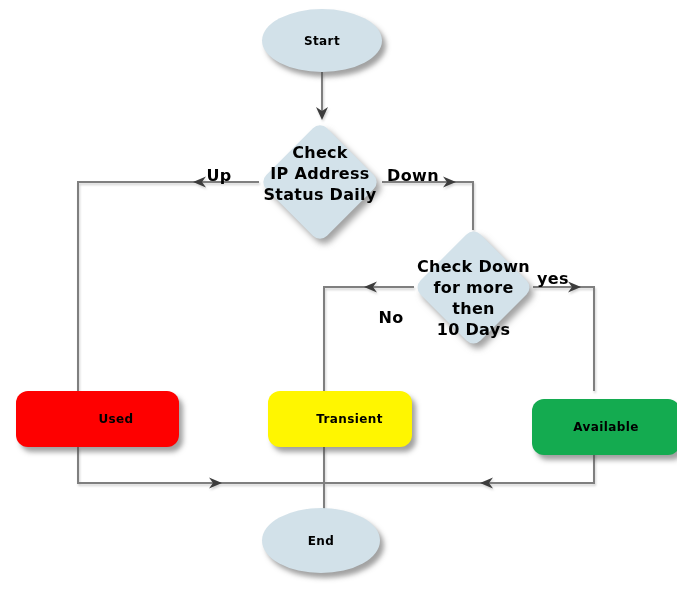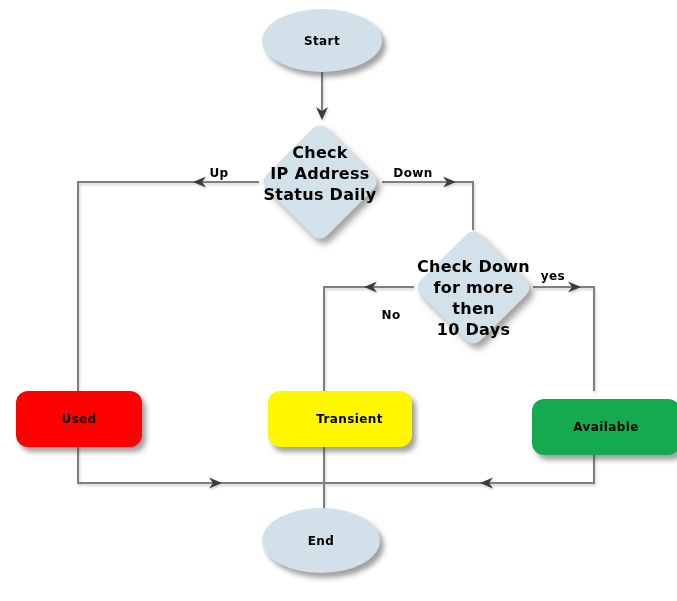--- a/index.html
+++ b/index.html
@@ -18,29 +18,29 @@
     font-size:12px;letter-spacing:.4px;text-align:center;
   }
   .terminator{border-radius:50%;box-shadow:4px 5px 5px rgba(70,70,70,.5);text-align:center;}
   .process{border-radius:12px;box-shadow:4px 5px 5px rgba(70,70,70,.5);}
   .diamond-wrap{position:absolute;z-index:2;filter:drop-shadow(4px 5px 3px rgba(70,70,70,.5));}
   .diamond{width:100%;height:100%;transform:rotate(45deg);border-radius:10px;}
   .diamond-text{
     position:absolute;z-index:3;text-align:center;
     font-size:16px;line-height:21px;letter-spacing:.3px;pointer-events:none;
   }
-  .edge-label{position:absolute;z-index:3;font-size:12px;text-align:center;letter-spacing:.4px;}
+  .edge-label{position:absolute;z-index:3;font-size:16px;text-align:center;letter-spacing:.4px;}
   
   #node-start{left:262px;top:9px;width:120px;height:63px;}
   #node-end{left:262px;top:508px;width:118px;height:65px;}
   #decision1-wrap{left:277px;top:139px;width:86px;height:86px;}
   #decision1-text{left:260px;top:142px;width:120px;}
   #decision2-wrap{left:431px;top:245px;width:85px;height:85px;}
   #decision2-text{left:411px;top:256px;width:125px;}
-  #node-used{left:16px;top:391px;width:126px;height:56px;}
+  #node-used{left:16px;top:391px;width:126px;height:56px;padding-left:37px;}
   #node-transient{left:268px;top:391px;width:125px;height:56px;}
   #node-available{left:532px;top:399px;width:148px;height:56px;}
   #label-up{left:199px;top:166px;width:40px;}
   #label-down{left:383px;top:166px;width:60px;}
   #label-no{left:371px;top:268px;width:40px;margin-top:40px;}
   #label-yes{left:533px;top:269px;width:40px;}
 </style>
 </head>
 <body>
 

